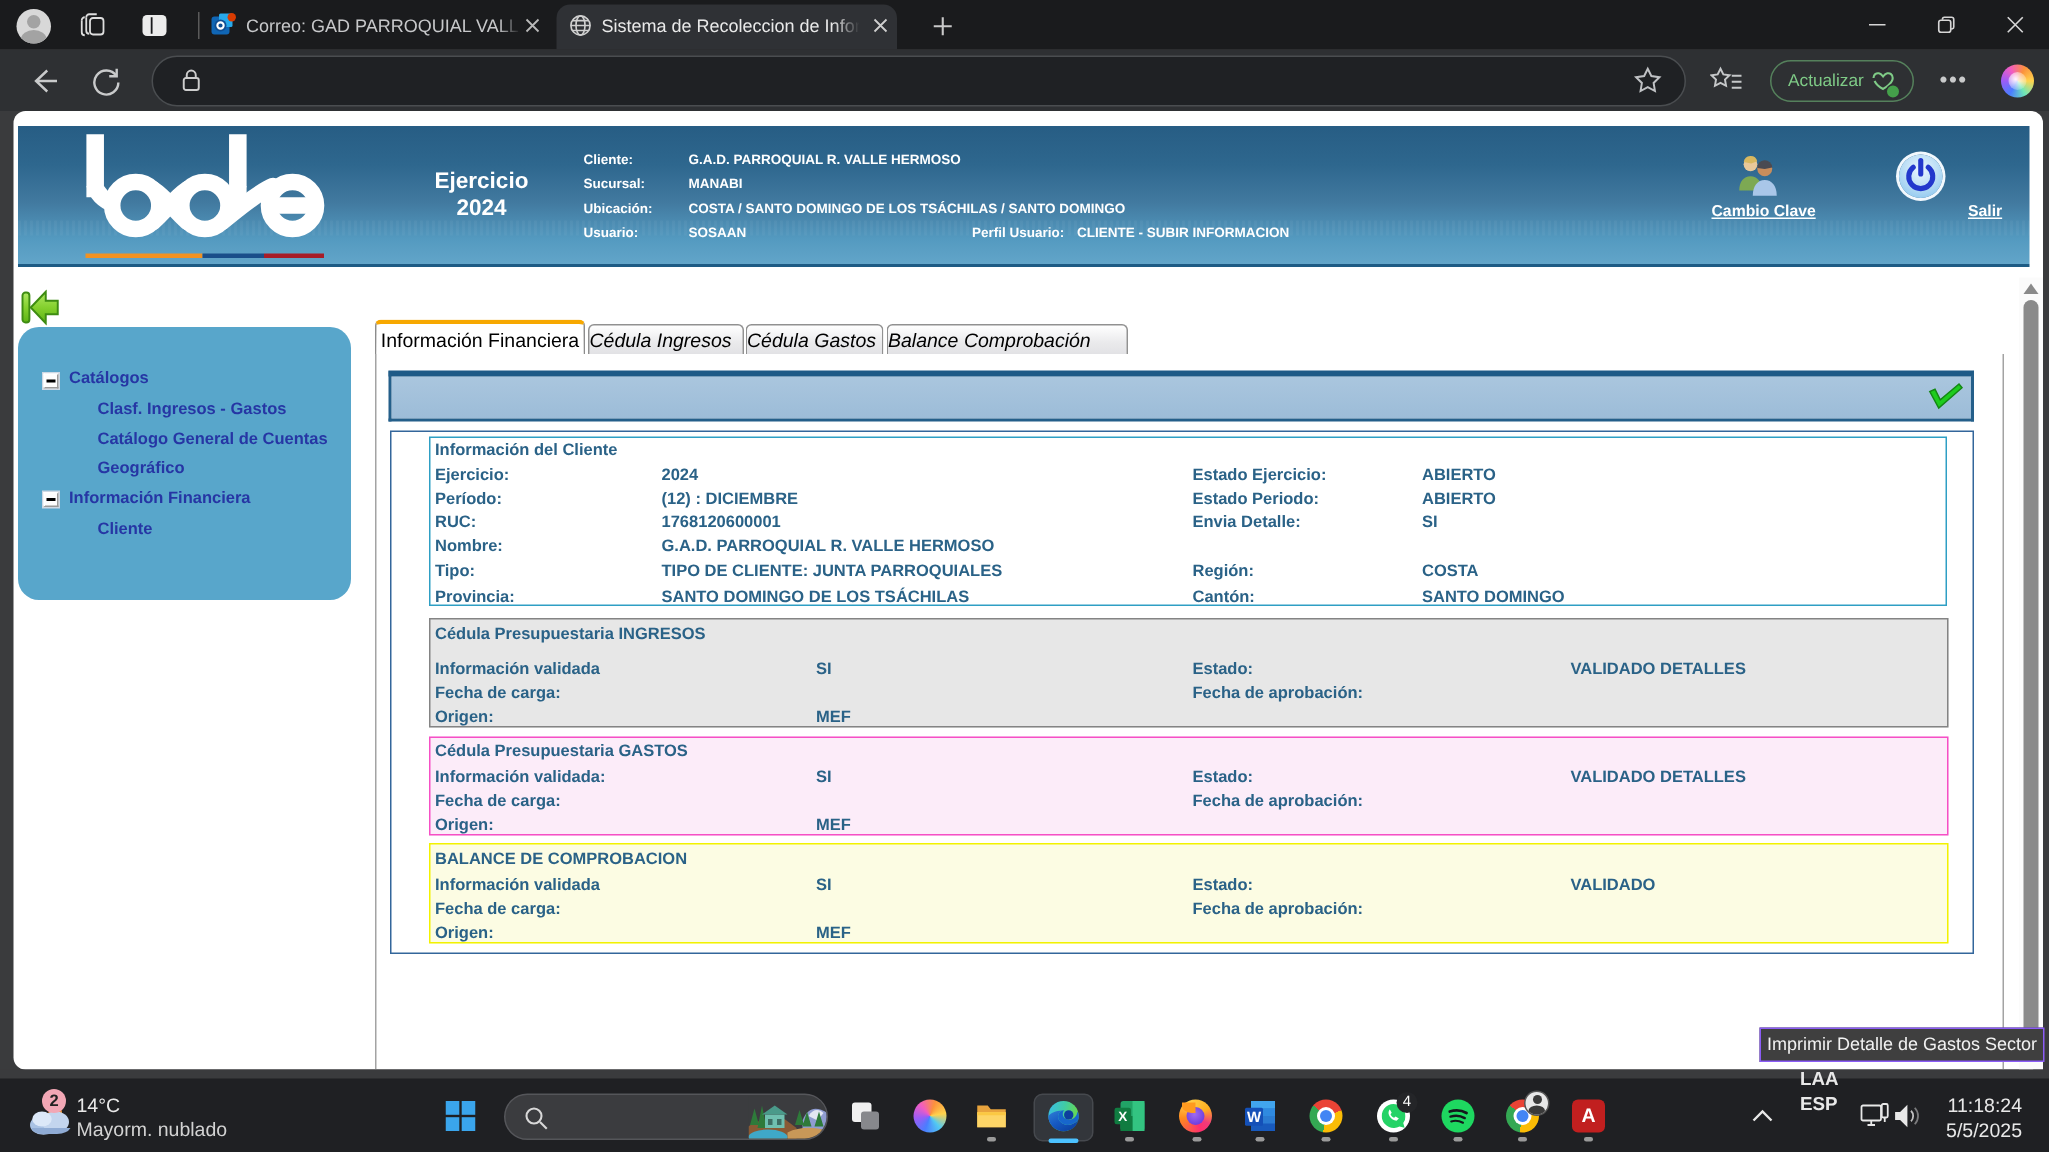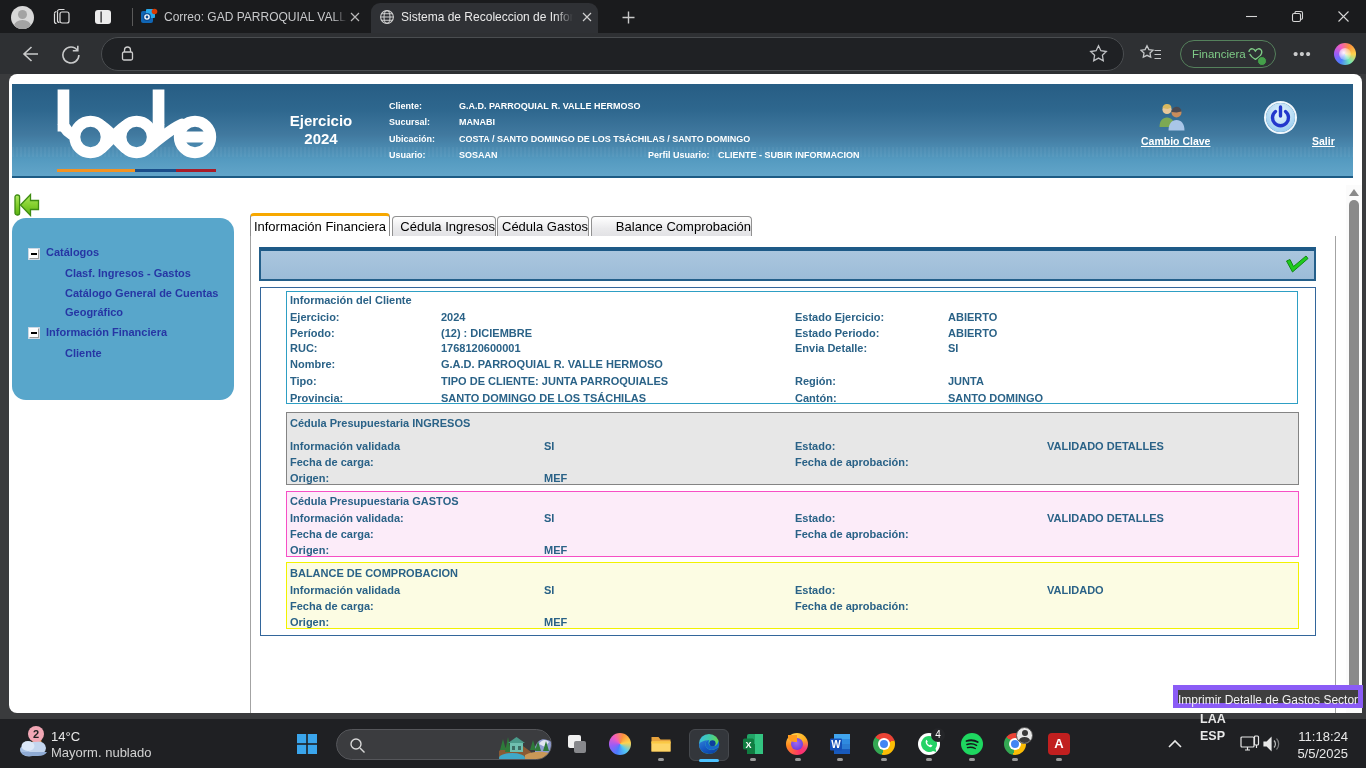--- a/index.html
+++ b/index.html
@@ -14,36 +14,36 @@
   #activetab{left:371px;top:3px;width:227px;height:30px;background:#2f3135;border-radius:9px 9px 0 0;}
   
   #bdehead{left:12px;top:84px;width:1341px;height:92px;background:linear-gradient(180deg,#275d84 0%,#2e678e 28%,#41799f 55%,#549ac0 82%,#62a5c9 100%);border-bottom:2px solid #1d5b84;}
   .ht{color:#fff;font-weight:bold;font-size:9px;white-space:nowrap;}
   
   #sidebar{left:12px;top:218px;width:222px;height:182px;background:#58a6cb;border-radius:14px;}
   .tree{font-weight:bold;font-size:11px;color:#2636a4;white-space:nowrap;}
   .minus{width:8px;height:8px;background:#fdfdfd;border-top:1px solid #fff;border-left:1px solid #fff;border-right:1px solid #9a9a9a;border-bottom:1px solid #9a9a9a;box-shadow:0 0 0 1px #cdd8e4;}
   .minus:after{content:"";position:absolute;left:1px;top:3px;width:6px;height:1.5px;background:#000;}
   
-  .tab{background:linear-gradient(180deg,#ffffff,#eaeaec 60%,#e2e2e5);border:1px solid #919191;border-bottom:none;border-radius:4px 4px 0 0;font-size:13px;color:#000;text-align:right;}
+  .tab{background:linear-gradient(180deg,#ffffff,#eaeaec 60%,#e2e2e5);border:1px solid #919191;border-bottom:none;border-radius:4px 4px 0 0;font-size:13px;color:#000;text-align:left;font-style:italic;}
   #tabactive{background:#fff;border:1px solid #8c8c8c;border-bottom:none;border-top:3px solid #f7a800;border-radius:4px 4px 0 0;font-size:13px;color:#000;text-align:center;}
   
   #bluebar{left:259px;top:247px;width:1057px;height:34px;background:linear-gradient(180deg,#aac6de,#9cbcd8);border:2px solid #245f8a;border-top:4px solid #1e5a87;box-sizing:border-box;}
   #wrap{left:260px;top:287px;width:1054px;height:347px;border:1px solid #33669b;}
   #clientbox{left:286px;top:291px;width:1012px;height:113px;border:1px solid #2e9fc4;background:#fff;box-sizing:border-box;}
   .b{font-weight:bold;font-size:11px;color:#2a6287;white-space:nowrap;}
   #graypan{left:286px;top:412px;width:1013px;height:73px;background:#e7e7e7;border:1px solid #848484;box-sizing:border-box;}
   #pinkpan{left:286px;top:491px;width:1013px;height:66px;background:#fcecf9;border:1px solid #f64fc5;box-sizing:border-box;}
   #yellpan{left:286px;top:562px;width:1013px;height:67px;background:#fcfce3;border:1px solid #f2f200;box-sizing:border-box;}
   
   #taskstrip{left:0;top:713px;width:1366px;height:6px;background:#3a3b3d;}
   #taskbar{left:0;top:719px;width:1366px;height:49px;background:#1f2023;}
   .tseg{color:#e8e8e8;font-size:13px;white-space:nowrap;}
   .dot{width:6px;height:3px;border-radius:2px;background:#9a9a9a;top:758px;}
-  #tooltip{left:1173px;top:685px;width:190px;height:23px;background:#3f3f3f;border:5px solid #8b5cf6;box-sizing:border-box;color:#f2f2f2;font-size:12px;text-align:center;line-height:21px;white-space:nowrap;}
+  #tooltip{left:1173px;top:685px;width:190px;height:23px;background:#3f3f3f;border:1px solid #8b5cf6;box-sizing:border-box;color:#f2f2f2;font-size:12px;text-align:center;line-height:21px;white-space:nowrap;}
 </style>
 </head>
 <body>
 <div id="stage">
 
   <div class="ab" id="titlebar"></div>
 
   <div class="ab" style="left:11px;top:6px;width:23px;height:23px;border-radius:50%;background:#d8d8d8;overflow:hidden;">
     <div class="ab" style="left:7px;top:4px;width:9px;height:9px;border-radius:50%;background:#a3a3a3;"></div>
     <div class="ab" style="left:3px;top:14px;width:17px;height:12px;border-radius:50%;background:#a3a3a3;"></div>
@@ -117,21 +117,21 @@
       <path d="M5.5 7 V5 a3 3 0 0 1 6 0 V7"></path>
     </svg>
   <svg class="ab" style="left:1089px;top:44px;" width="19" height="19" viewBox="0 0 19 19" fill="none" stroke="#bfc1c4" stroke-width="1.3">
       <path d="M9.5 1.8 L11.9 6.7 L17.3 7.5 L13.4 11.3 L14.3 16.7 L9.5 14.1 L4.7 16.7 L5.6 11.3 L1.7 7.5 L7.1 6.7 Z"></path>
     </svg>
   <svg class="ab" style="left:1140px;top:43px;" width="22" height="22" viewBox="0 0 22 22" fill="none" stroke="#c5c7c9" stroke-width="1.3">
       <path d="M7 2.8 L8.9 6.6 L13 7.2 L10 10.1 L10.7 14.2 L7 12.3 L3.3 14.2 L4 10.1 L1 7.2 L5.1 6.6 Z"></path>
       <path d="M14.5 7.5 H21 M14.5 11.5 H21 M14.5 15.5 H21" stroke-width="1.2"></path>
     </svg>
   <div class="ab" style="left:1180px;top:40px;width:96px;height:28px;border-radius:14px;border:1px solid #55815c;box-sizing:border-box;"></div>
-  <div class="ab" style="left:1192px;top:48px;font-size:11.5px;color:#7fcb87;">Financiera</div>
+  <div class="ab" style="left:1192px;top:48px;font-size:11.5px;color:#7fcb87;">Actualizar</div>
   <svg class="ab" style="left:1247px;top:46px;" width="17" height="17" viewBox="0 0 17 17" fill="none" stroke="#7fcb87" stroke-width="1.4">
       <path d="M2 6 C2 3.8 3.8 2.4 5.7 2.9 C7 3.2 7.9 4.3 8.4 5 C8.9 4.3 9.8 3.2 11.1 2.9 C13 2.4 14.8 3.8 14.8 6 C14.8 9.4 9.7 12.6 8.4 13.3 C7.4 12.8 4 10.6 2.7 8"></path>
     </svg>
   <div class="ab" style="left:1257px;top:56px;width:8px;height:8px;border-radius:50%;background:#44a04a;border:1.5px solid #2e3033;"></div>
   <div class="ab" style="left:1293px;top:45px;font-size:15px;color:#c9cacb;letter-spacing:1px;">•••</div>
   <div class="ab" style="left:1334px;top:43px;width:22px;height:22px;border-radius:50%;background:conic-gradient(from 210deg,#4a7dff,#9b5cf6,#f25cc1,#fb923c,#ffd34d,#6ee7b7,#4a7dff);"></div>
   <div class="ab" style="left:1339px;top:48px;width:12px;height:12px;border-radius:50%;background:radial-gradient(circle at 40% 40%,rgba(255,255,255,0.95),rgba(255,255,255,0.25) 70%);"></div>
 
   <div class="ab" id="page"></div>
 
@@ -237,21 +237,21 @@
     <div class="ab b" style="left:948px;top:327px;">ABIERTO</div>
   <div class="ab b" style="left:290px;top:342px;">RUC:</div>
     <div class="ab b" style="left:441px;top:342px;">1768120600001</div>
   <div class="ab b" style="left:795px;top:342px;">Envia Detalle:</div>
     <div class="ab b" style="left:948px;top:342px;">SI</div>
   <div class="ab b" style="left:290px;top:358px;">Nombre:</div>
     <div class="ab b" style="left:441px;top:358px;">G.A.D. PARROQUIAL R. VALLE HERMOSO</div>
   <div class="ab b" style="left:290px;top:375px;">Tipo:</div>
     <div class="ab b" style="left:441px;top:375px;">TIPO DE CLIENTE: JUNTA PARROQUIALES</div>
   <div class="ab b" style="left:795px;top:375px;">Región:</div>
-    <div class="ab b" style="left:948px;top:375px;">JUNTA</div>
+    <div class="ab b" style="left:948px;top:375px;">COSTA</div>
   <div class="ab b" style="left:290px;top:392px;">Provincia:</div>
     <div class="ab b" style="left:441px;top:392px;">SANTO DOMINGO DE LOS TSÁCHILAS</div>
   <div class="ab b" style="left:795px;top:392px;">Cantón:</div>
     <div class="ab b" style="left:948px;top:392px;">SANTO DOMINGO</div>
 
   <div class="ab" id="graypan"></div>
   <div class="ab b" style="left:290px;top:417px;">Cédula Presupuestaria INGRESOS</div>
   <div class="ab b" style="left:290px;top:440px;">Información validada</div>
     <div class="ab b" style="left:544px;top:440px;">SI</div>
   <div class="ab b" style="left:795px;top:440px;">Estado:</div>

